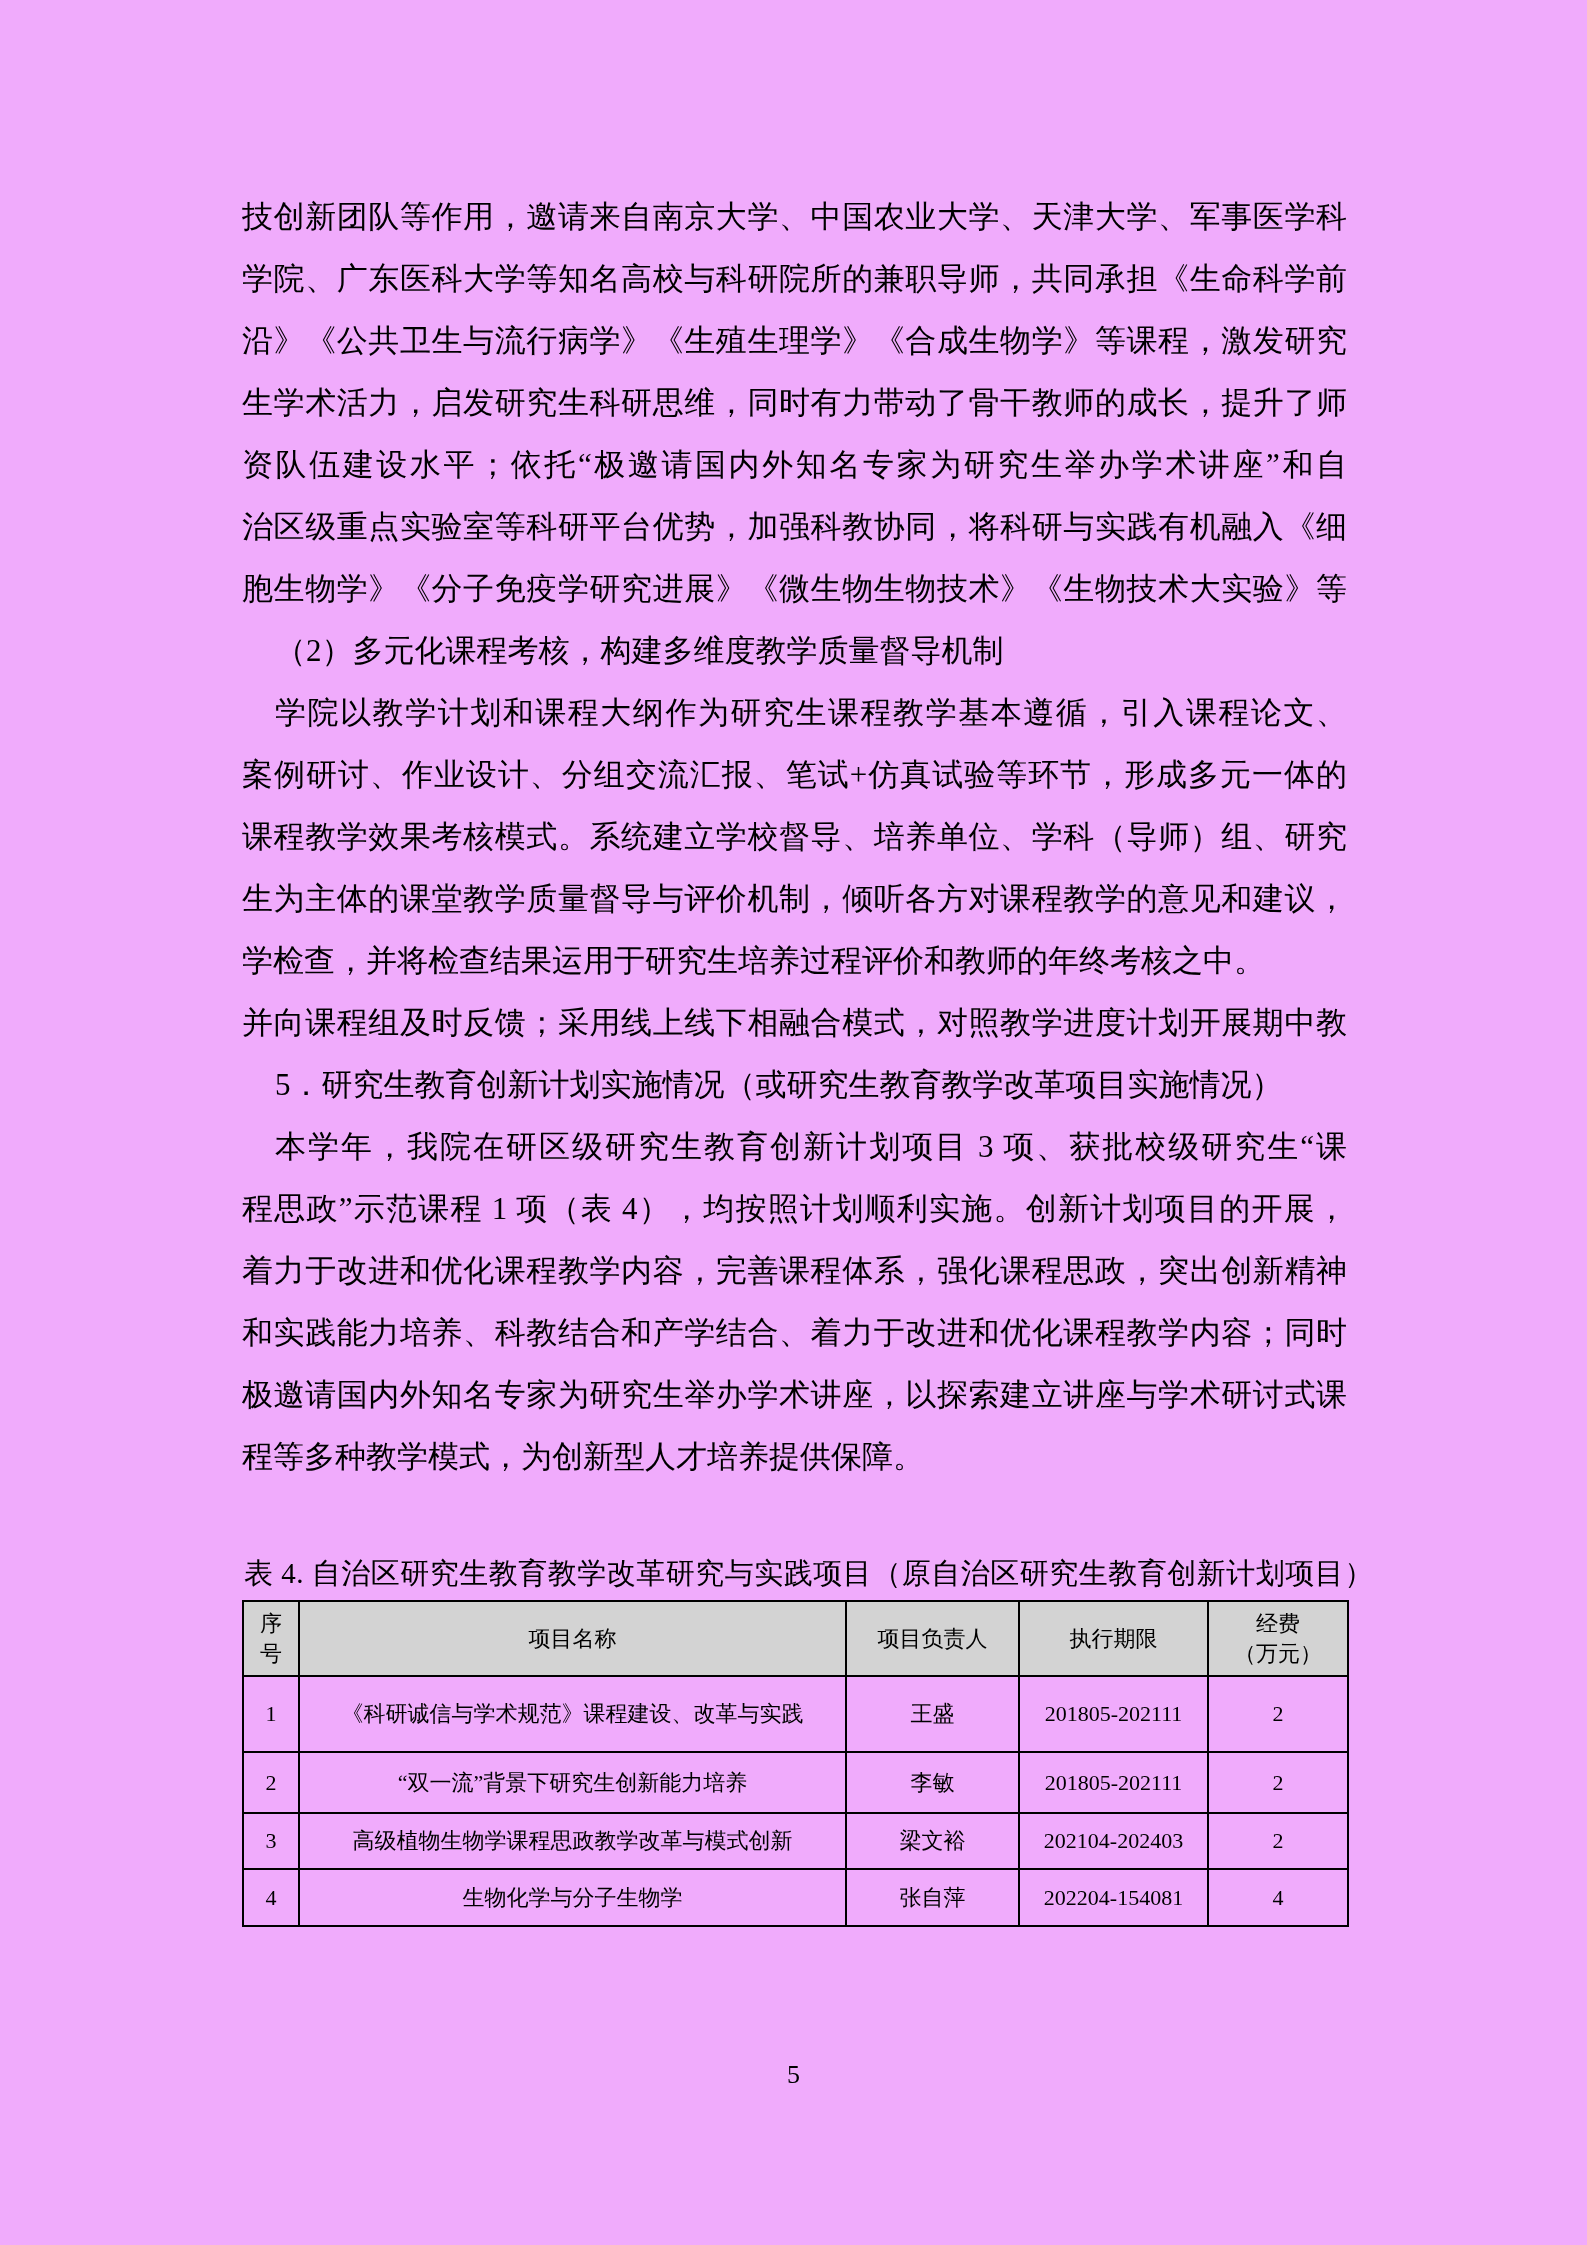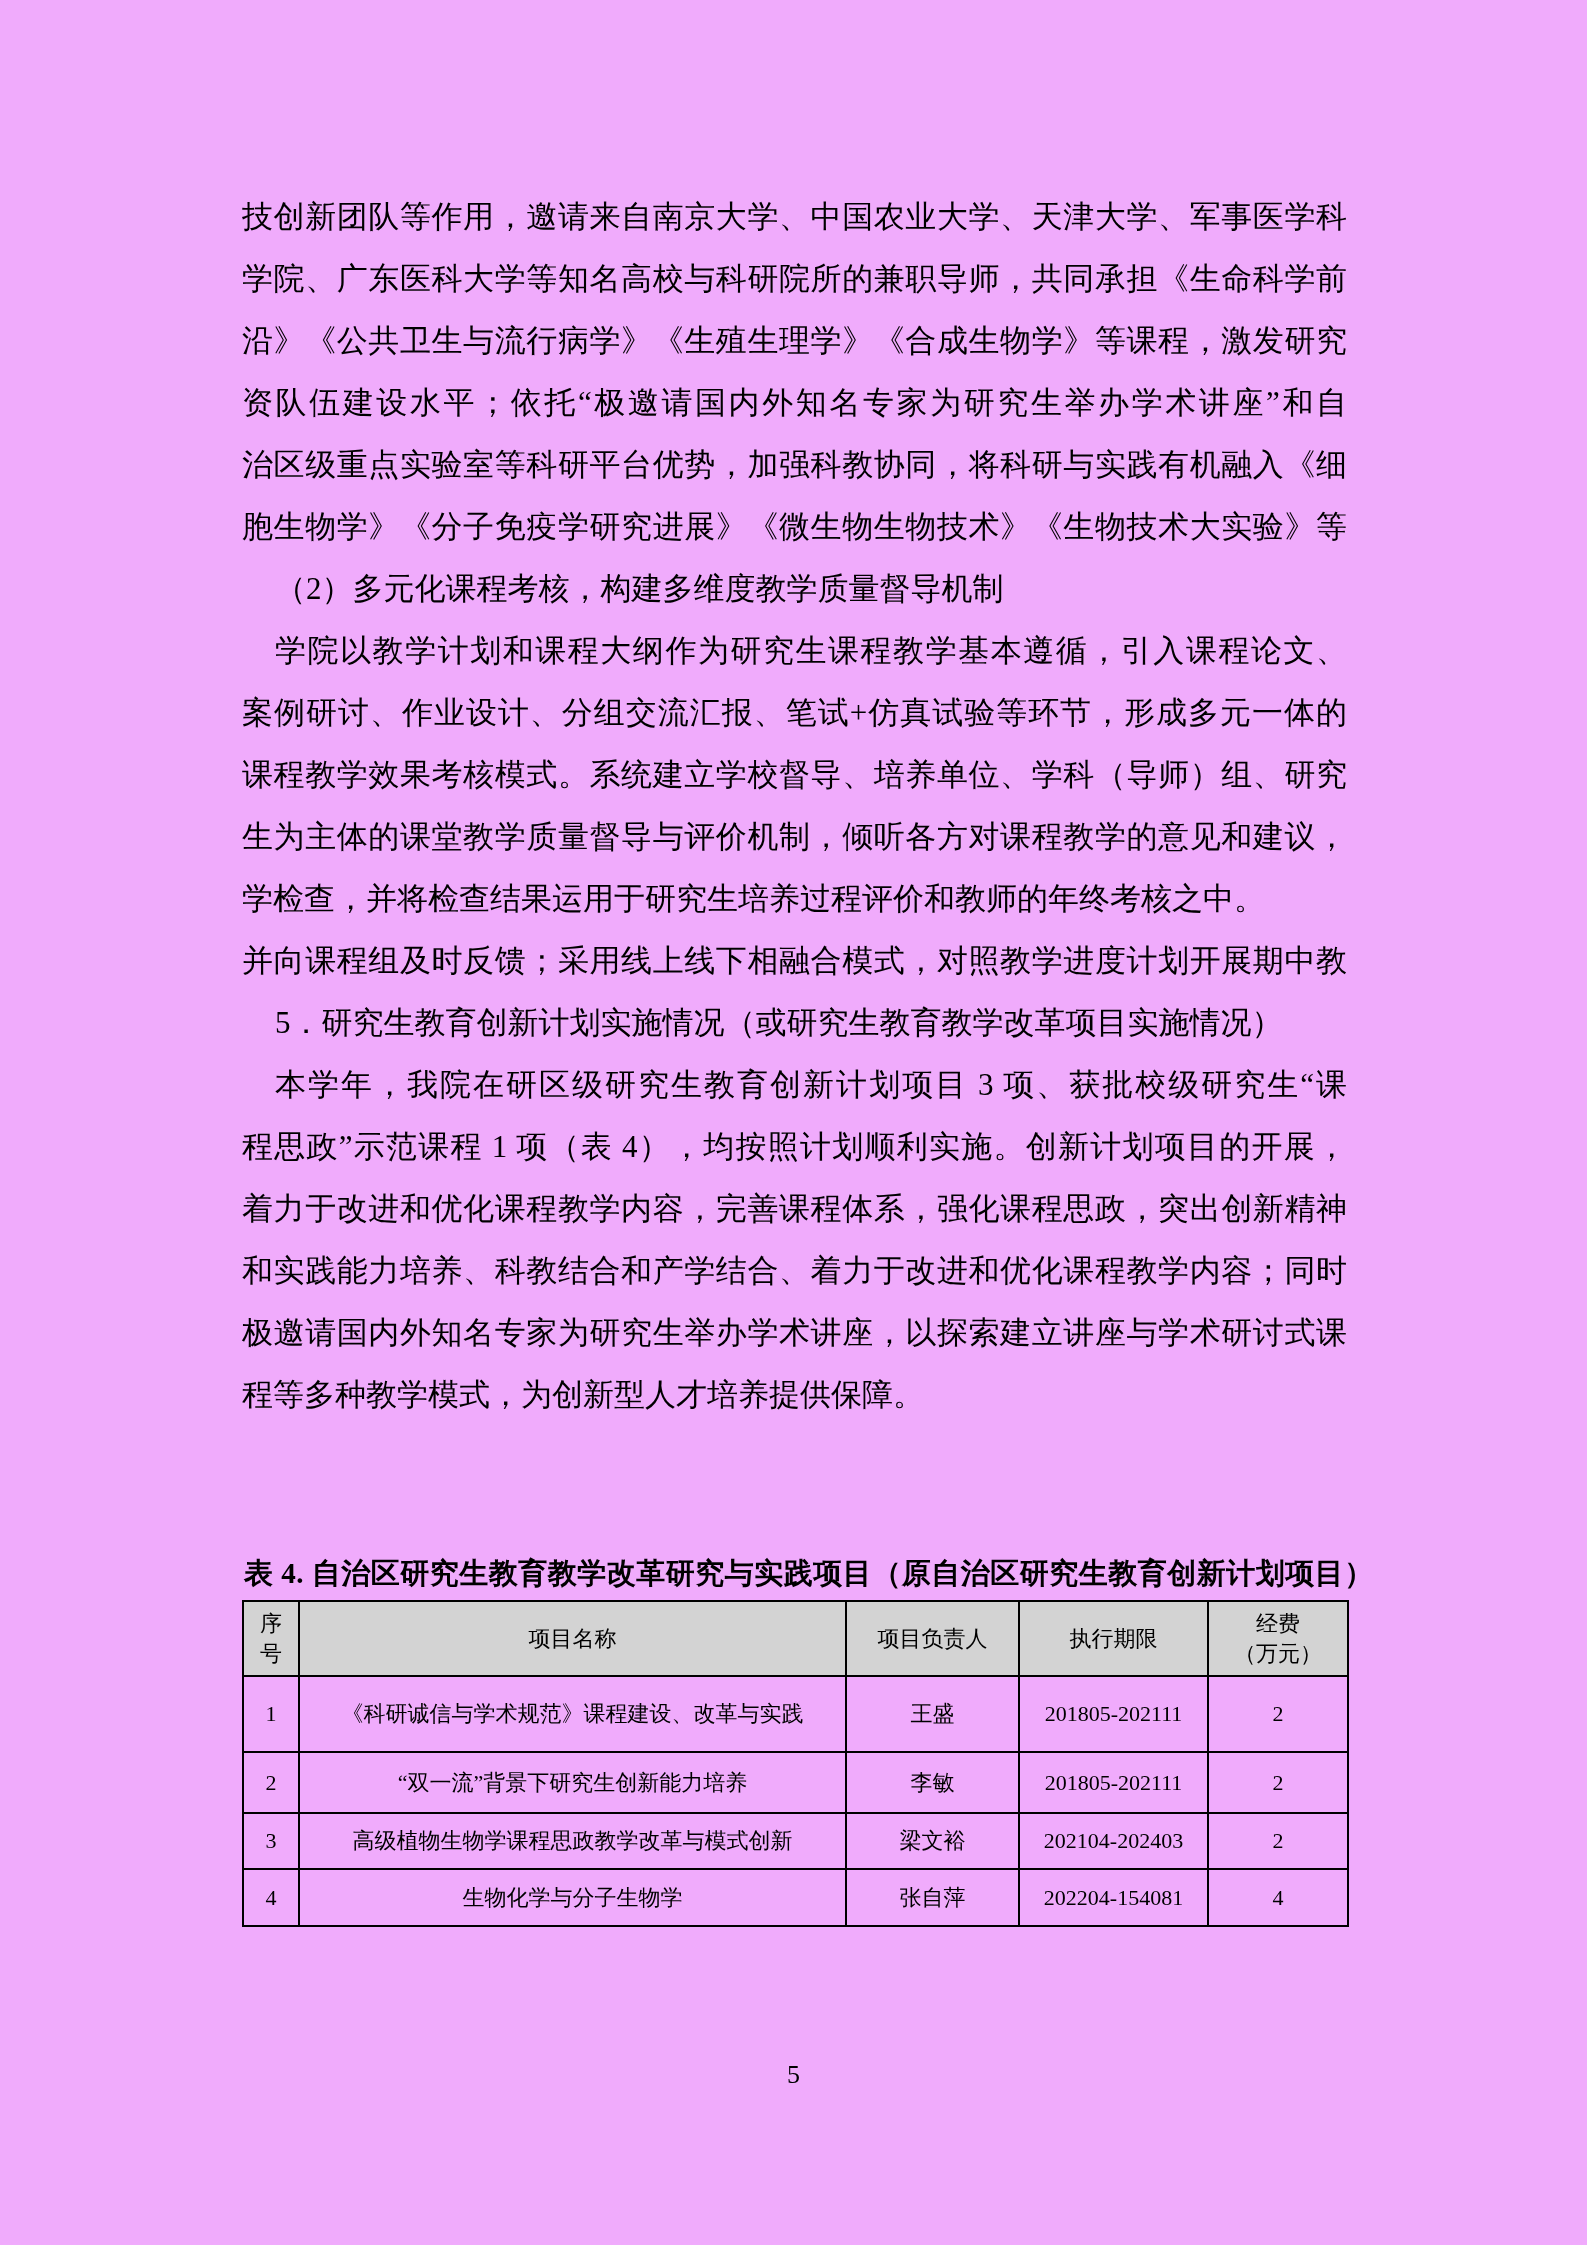--- a/index.html
+++ b/index.html
@@ -41,21 +41,21 @@
   }
   .line.indent {
     padding-left: 33px;
   }
   
   .table-title {
     position: absolute;
     left: 244px;
     top: 1554px;
     font-size: 29px;
-    font-weight: bold;
+    font-weight: normal;
     white-space: nowrap;
     letter-spacing: 0.5px;
   }
   
   .proj-table {
     position: absolute;
     left: 242px;
     top: 1600px;
     width: 1105px;
     border-collapse: collapse;
@@ -95,20 +95,21 @@
 </style>
 </head>
 <body>
 
 <div class="page">
 
   <div class="body-text">
       <div class="line fill">技创新团队等作用，邀请来自南京大学、中国农业大学、天津大学、军事医学科</div>
       <div class="line fill">学院、广东医科大学等知名高校与科研院所的兼职导师，共同承担《生命科学前</div>
       <div class="line fill">沿》《公共卫生与流行病学》《生殖生理学》《合成生物学》等课程，激发研究</div>
+      <div class="line fill">生学术活力，启发研究生科研思维，同时有力带动了骨干教师的成长，提升了师</div>
       <div class="line fill">资队伍建设水平；依托“极邀请国内外知名专家为研究生举办学术讲座”和自</div>
       <div class="line fill">治区级重点实验室等科研平台优势，加强科教协同，将科研与实践有机融入《细</div>
       <div class="line fill">胞生物学》《分子免疫学研究进展》《微生物生物技术》《生物技术大实验》等</div>
       <div class="line indent">（2）多元化课程考核，构建多维度教学质量督导机制</div>
       <div class="line fill indent">学院以教学计划和课程大纲作为研究生课程教学基本遵循，引入课程论文、</div>
       <div class="line fill">案例研讨、作业设计、分组交流汇报、笔试+仿真试验等环节，形成多元一体的</div>
       <div class="line fill">课程教学效果考核模式。系统建立学校督导、培养单位、学科（导师）组、研究</div>
       <div class="line fill">生为主体的课堂教学质量督导与评价机制，倾听各方对课程教学的意见和建议，</div>
       <div class="line">学检查，并将检查结果运用于研究生培养过程评价和教师的年终考核之中。</div>
       <div class="line fill">并向课程组及时反馈；采用线上线下相融合模式，对照教学进度计划开展期中教</div>

